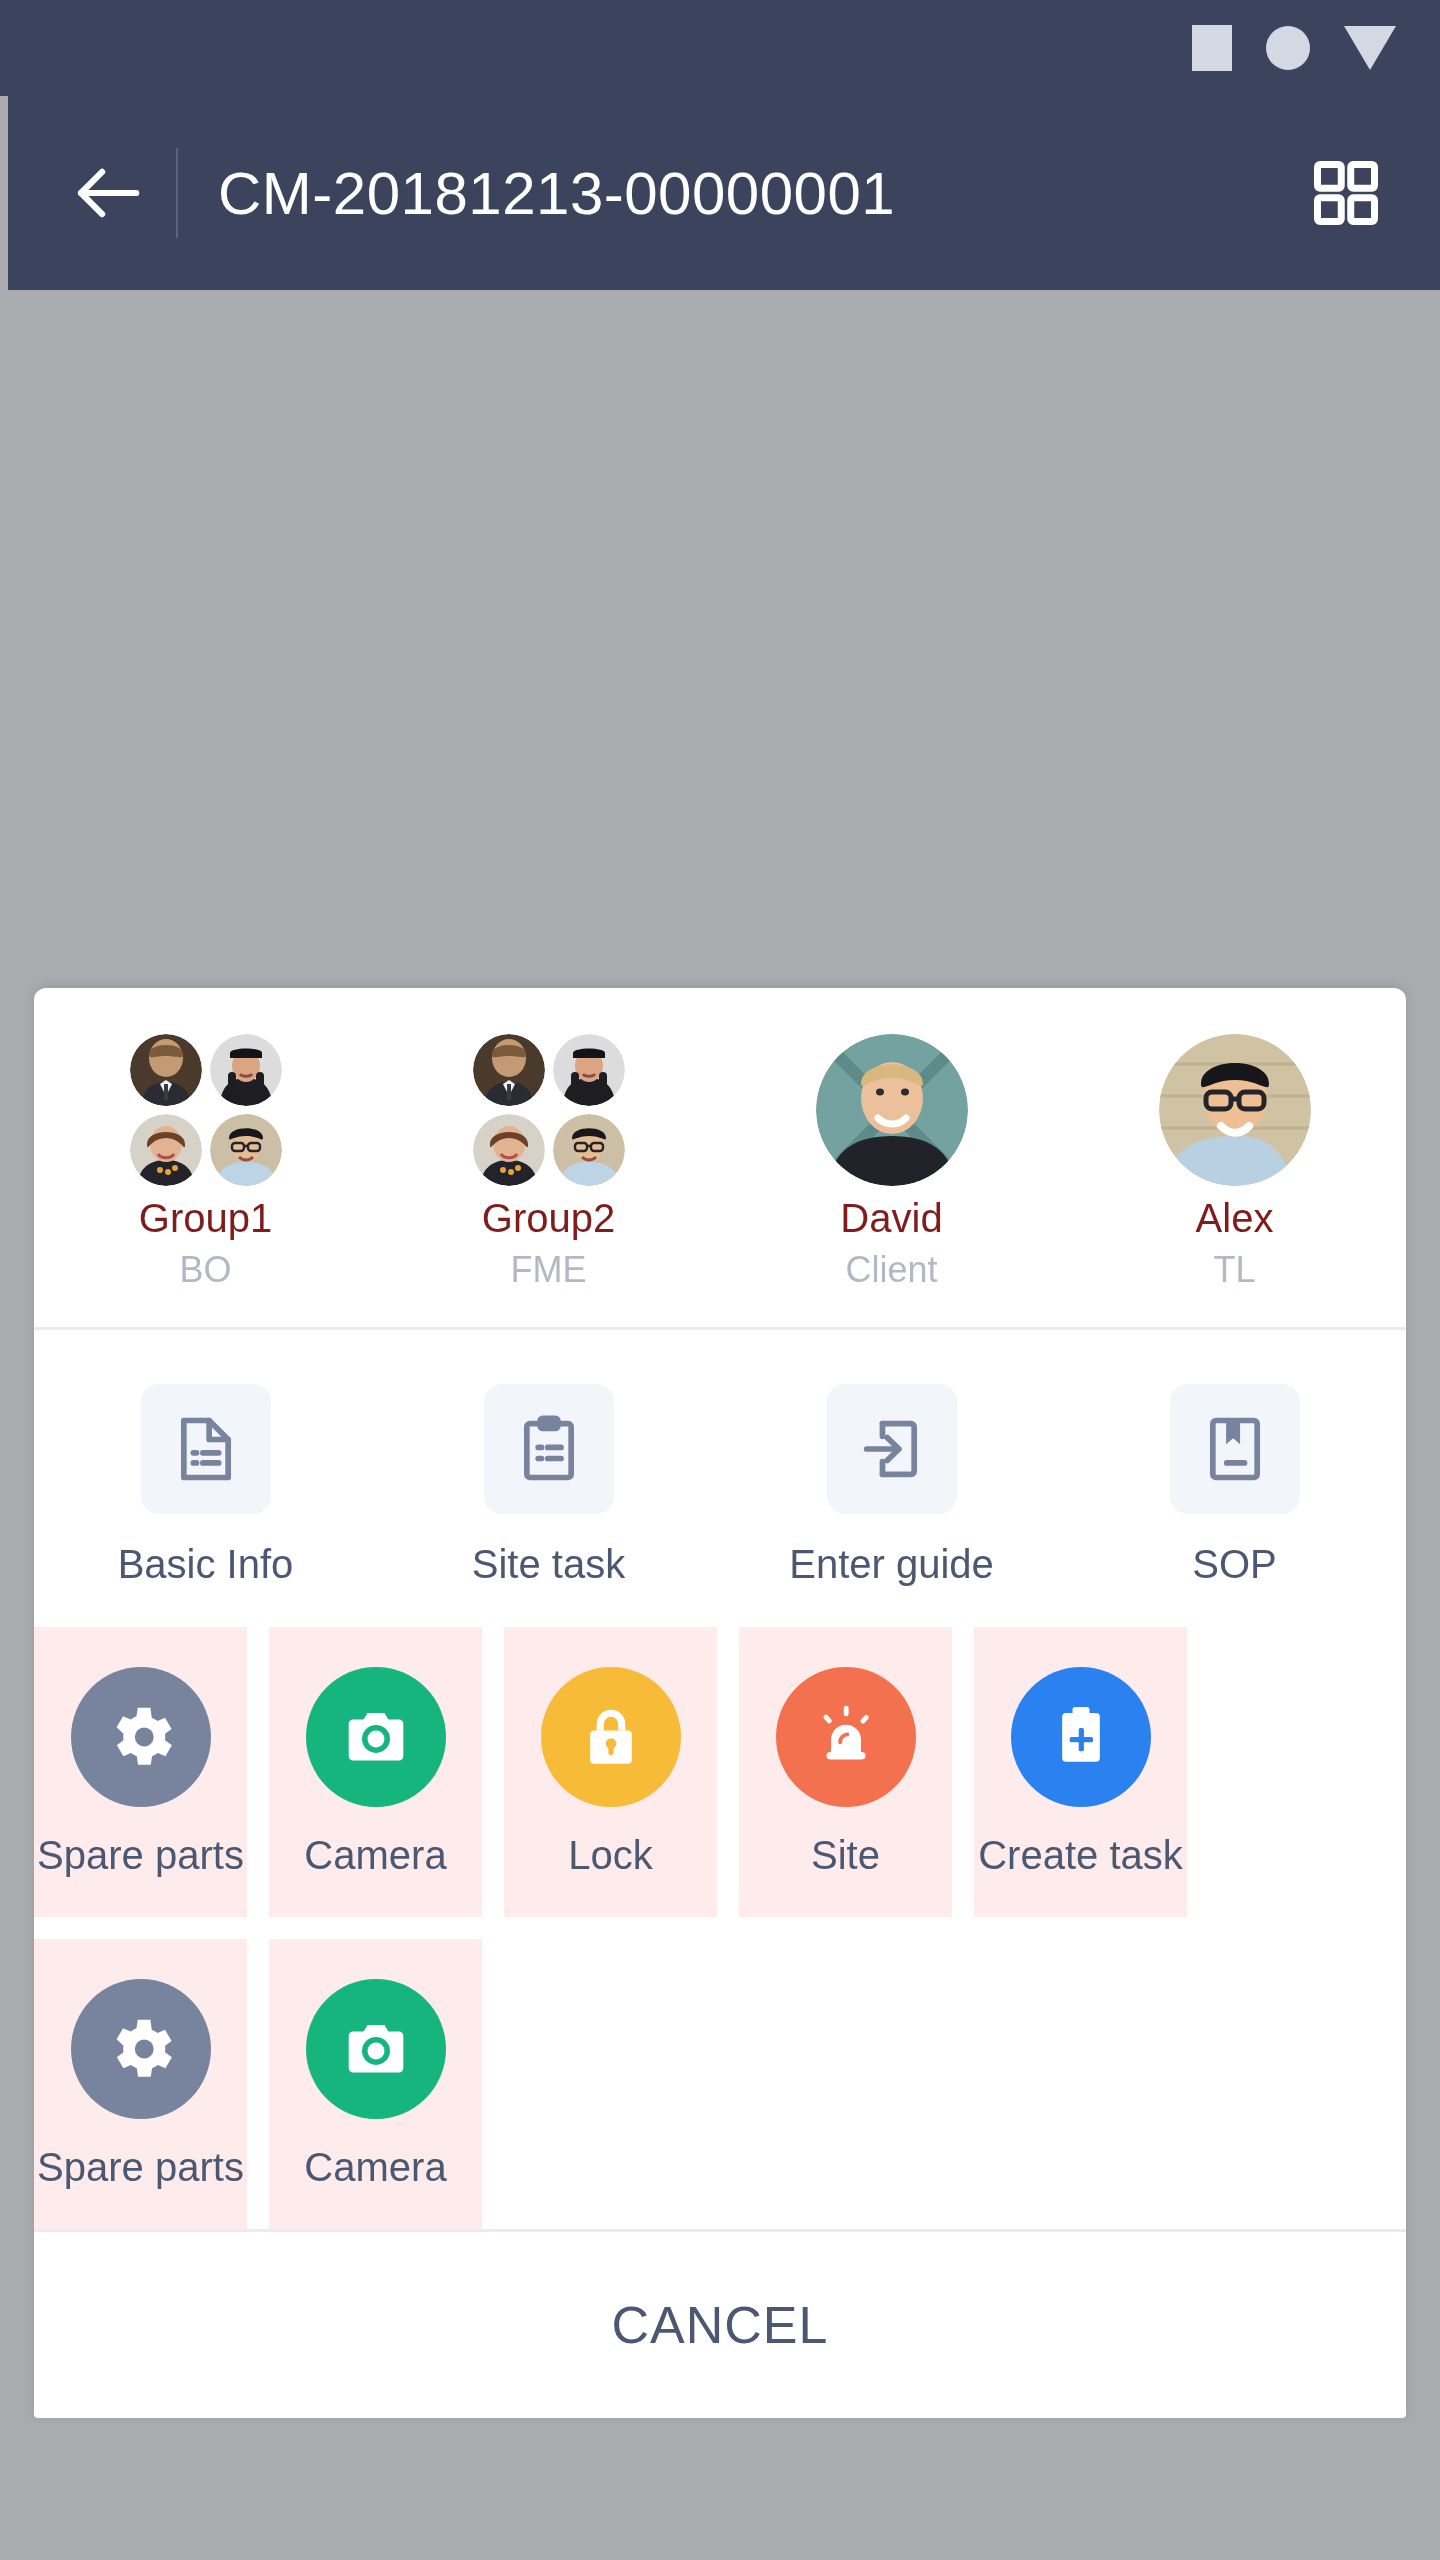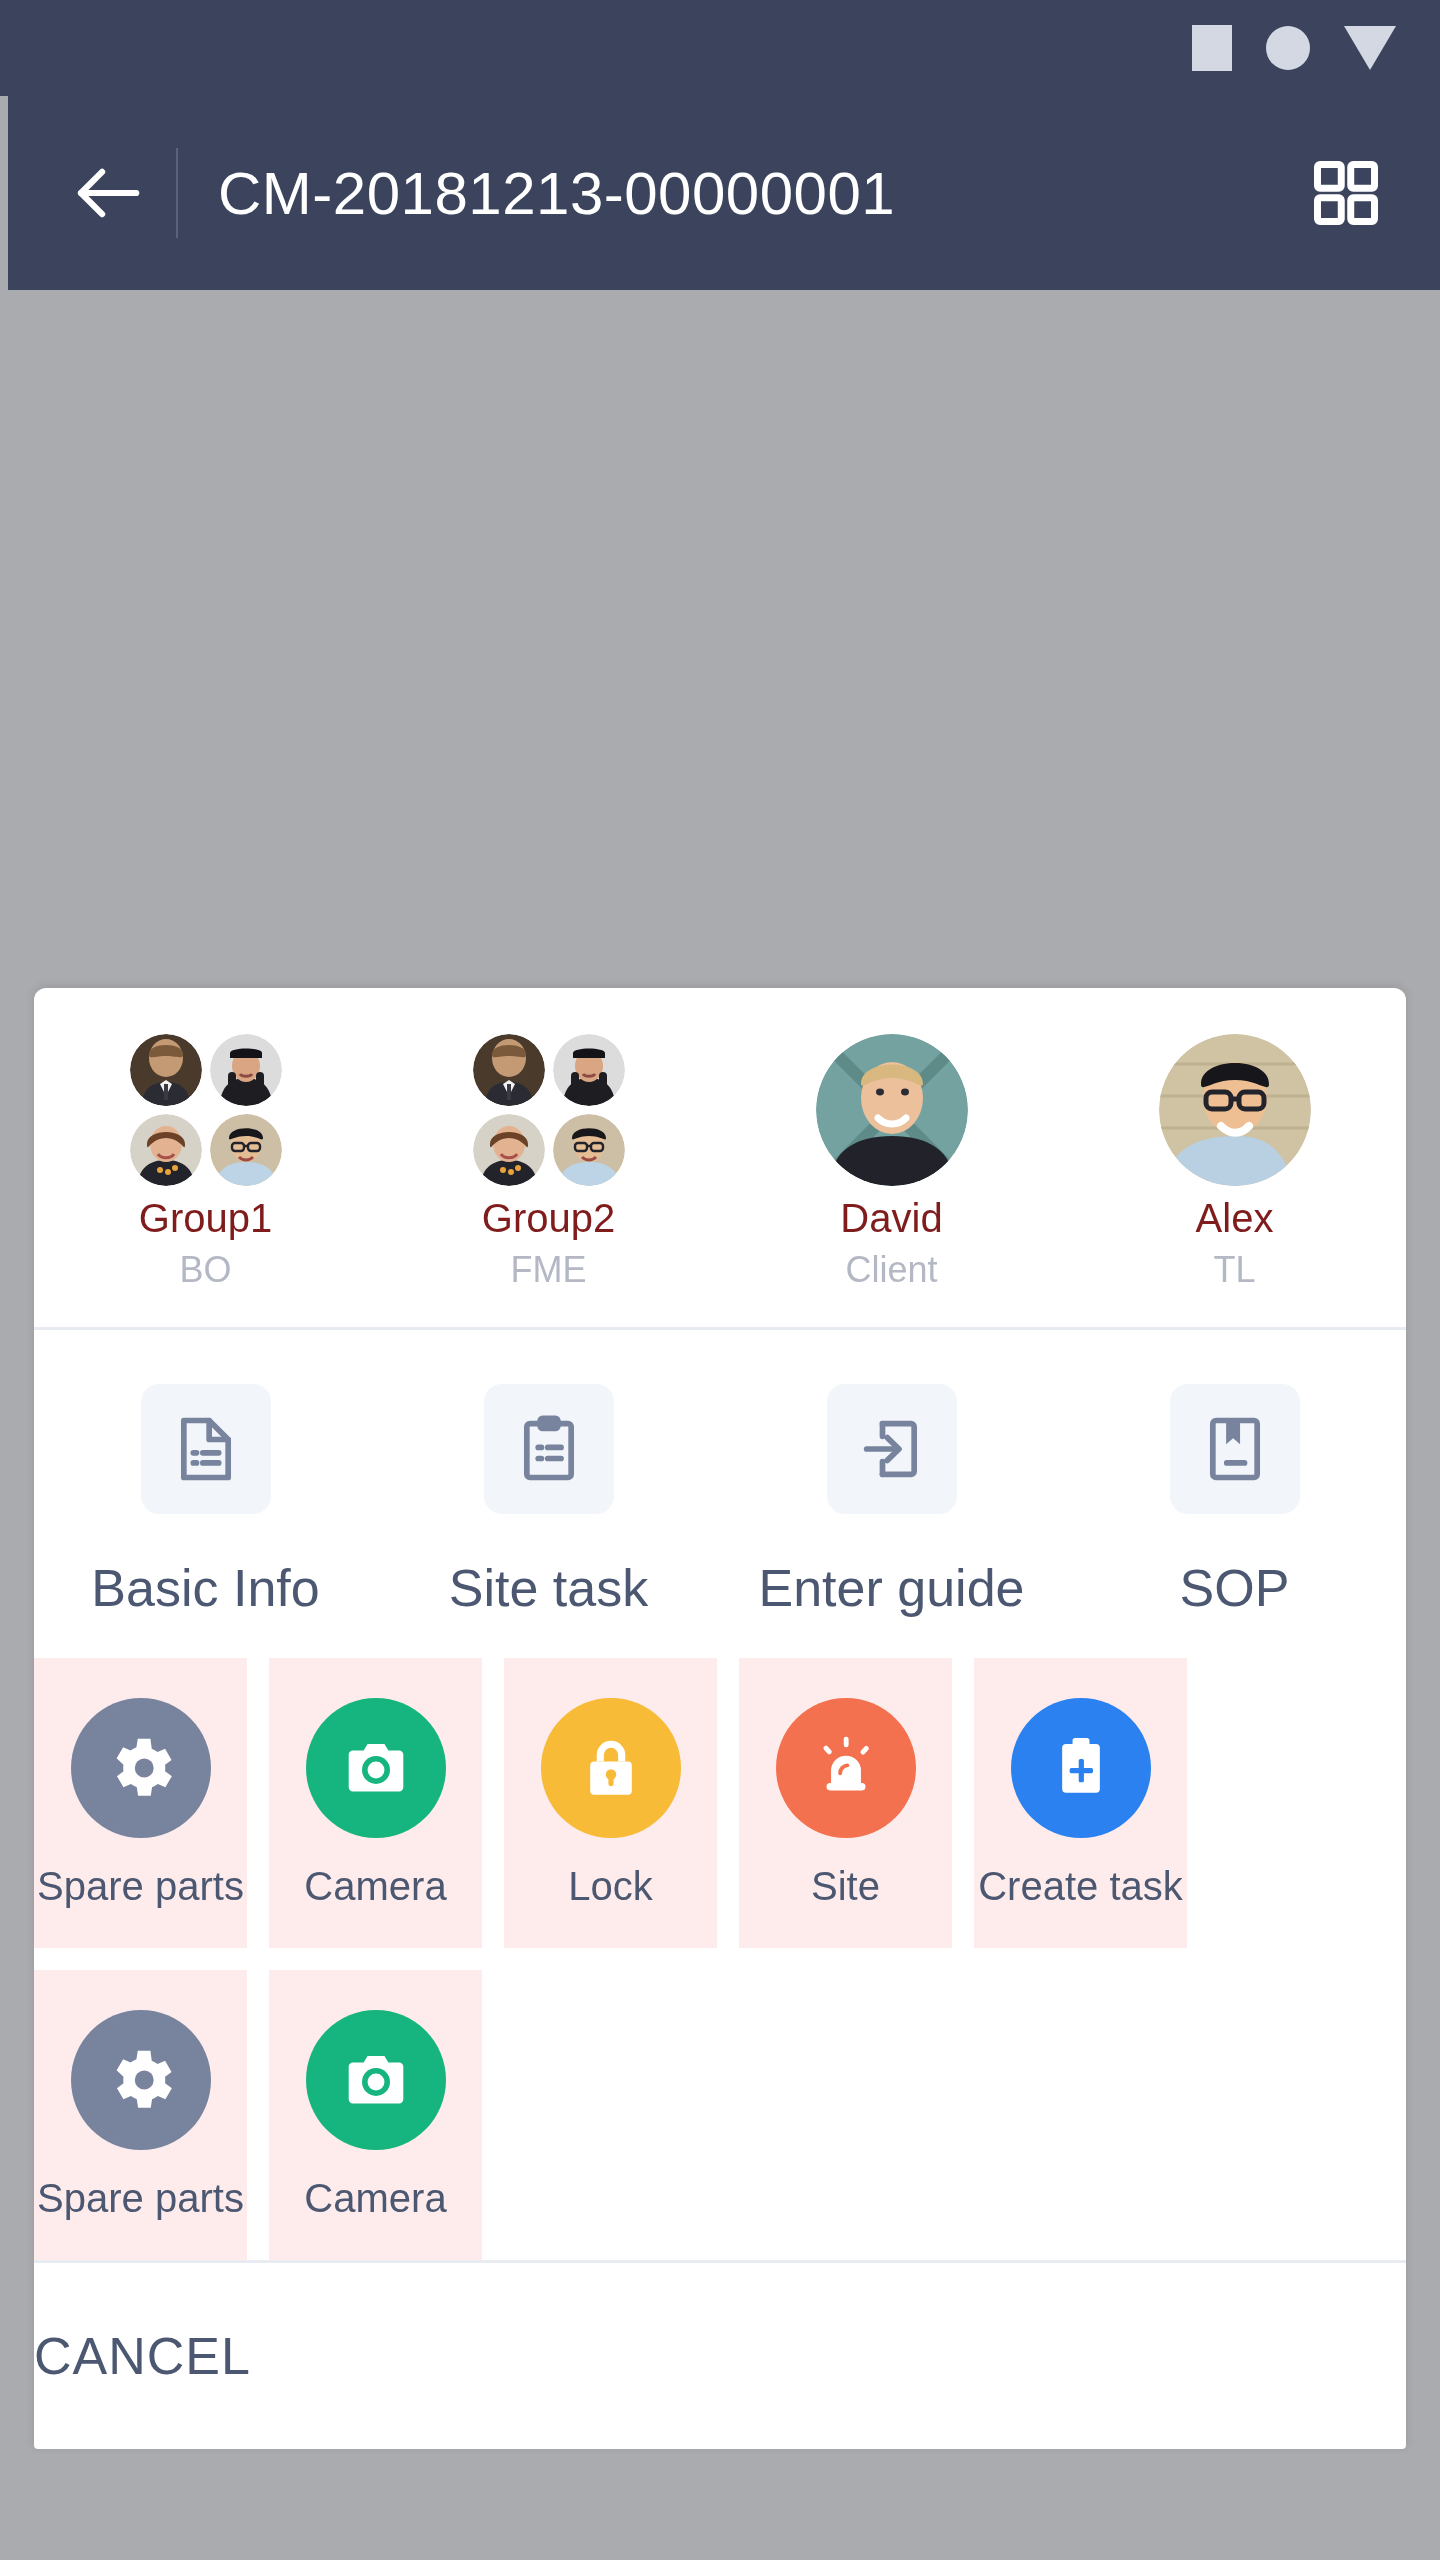--- a/index.html
+++ b/index.html
@@ -168,22 +168,22 @@
   }
   .tool-tile {
     width: 130px; height: 130px;
     border-radius: 18px;
     background: #f2f5fa;
     display: flex;
     align-items: center;
     justify-content: center;
   }
   .tool-label {
-    margin-top: 44px;
-    font-size: 52px;
+    margin-top: 28px;
+    font-size: 40px;
     color: #4c5771;
     white-space: nowrap;
   }
 
   
   .actions-grid {
     display: flex;
     flex-wrap: wrap;
     gap: 22px;
     padding: 0;
@@ -211,21 +211,21 @@
     color: #4c5771;
     white-space: nowrap;
   }
 
   
   .cancel-wrap {
     border-top: 3px solid #e8ecf2;
     height: 186px;
     display: flex;
     align-items: center;
-    justify-content: flex-start;
+    justify-content: center;
   }
   .cancel-text {
     font-size: 52px;
     color: #4c5771;
     letter-spacing: 1px;
   }
 
   svg { display: block; }
 </style>
 </head>

